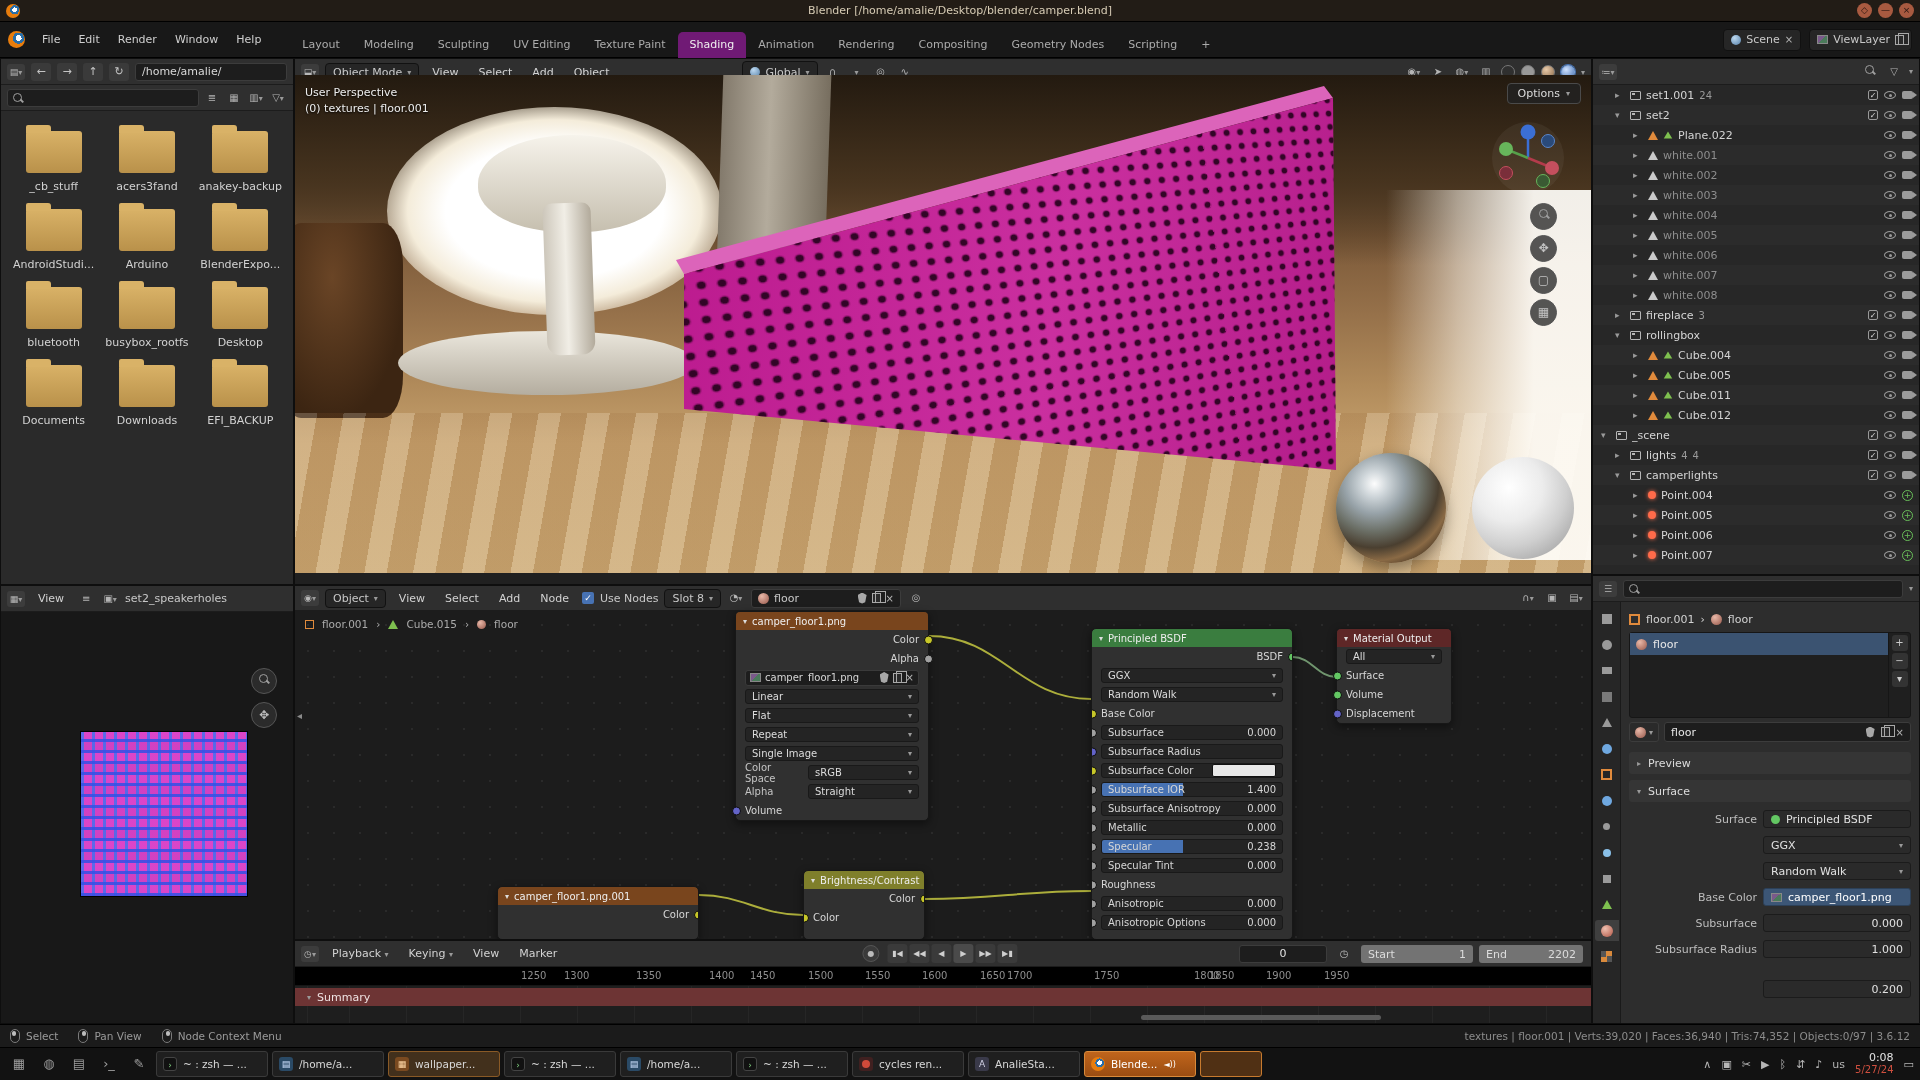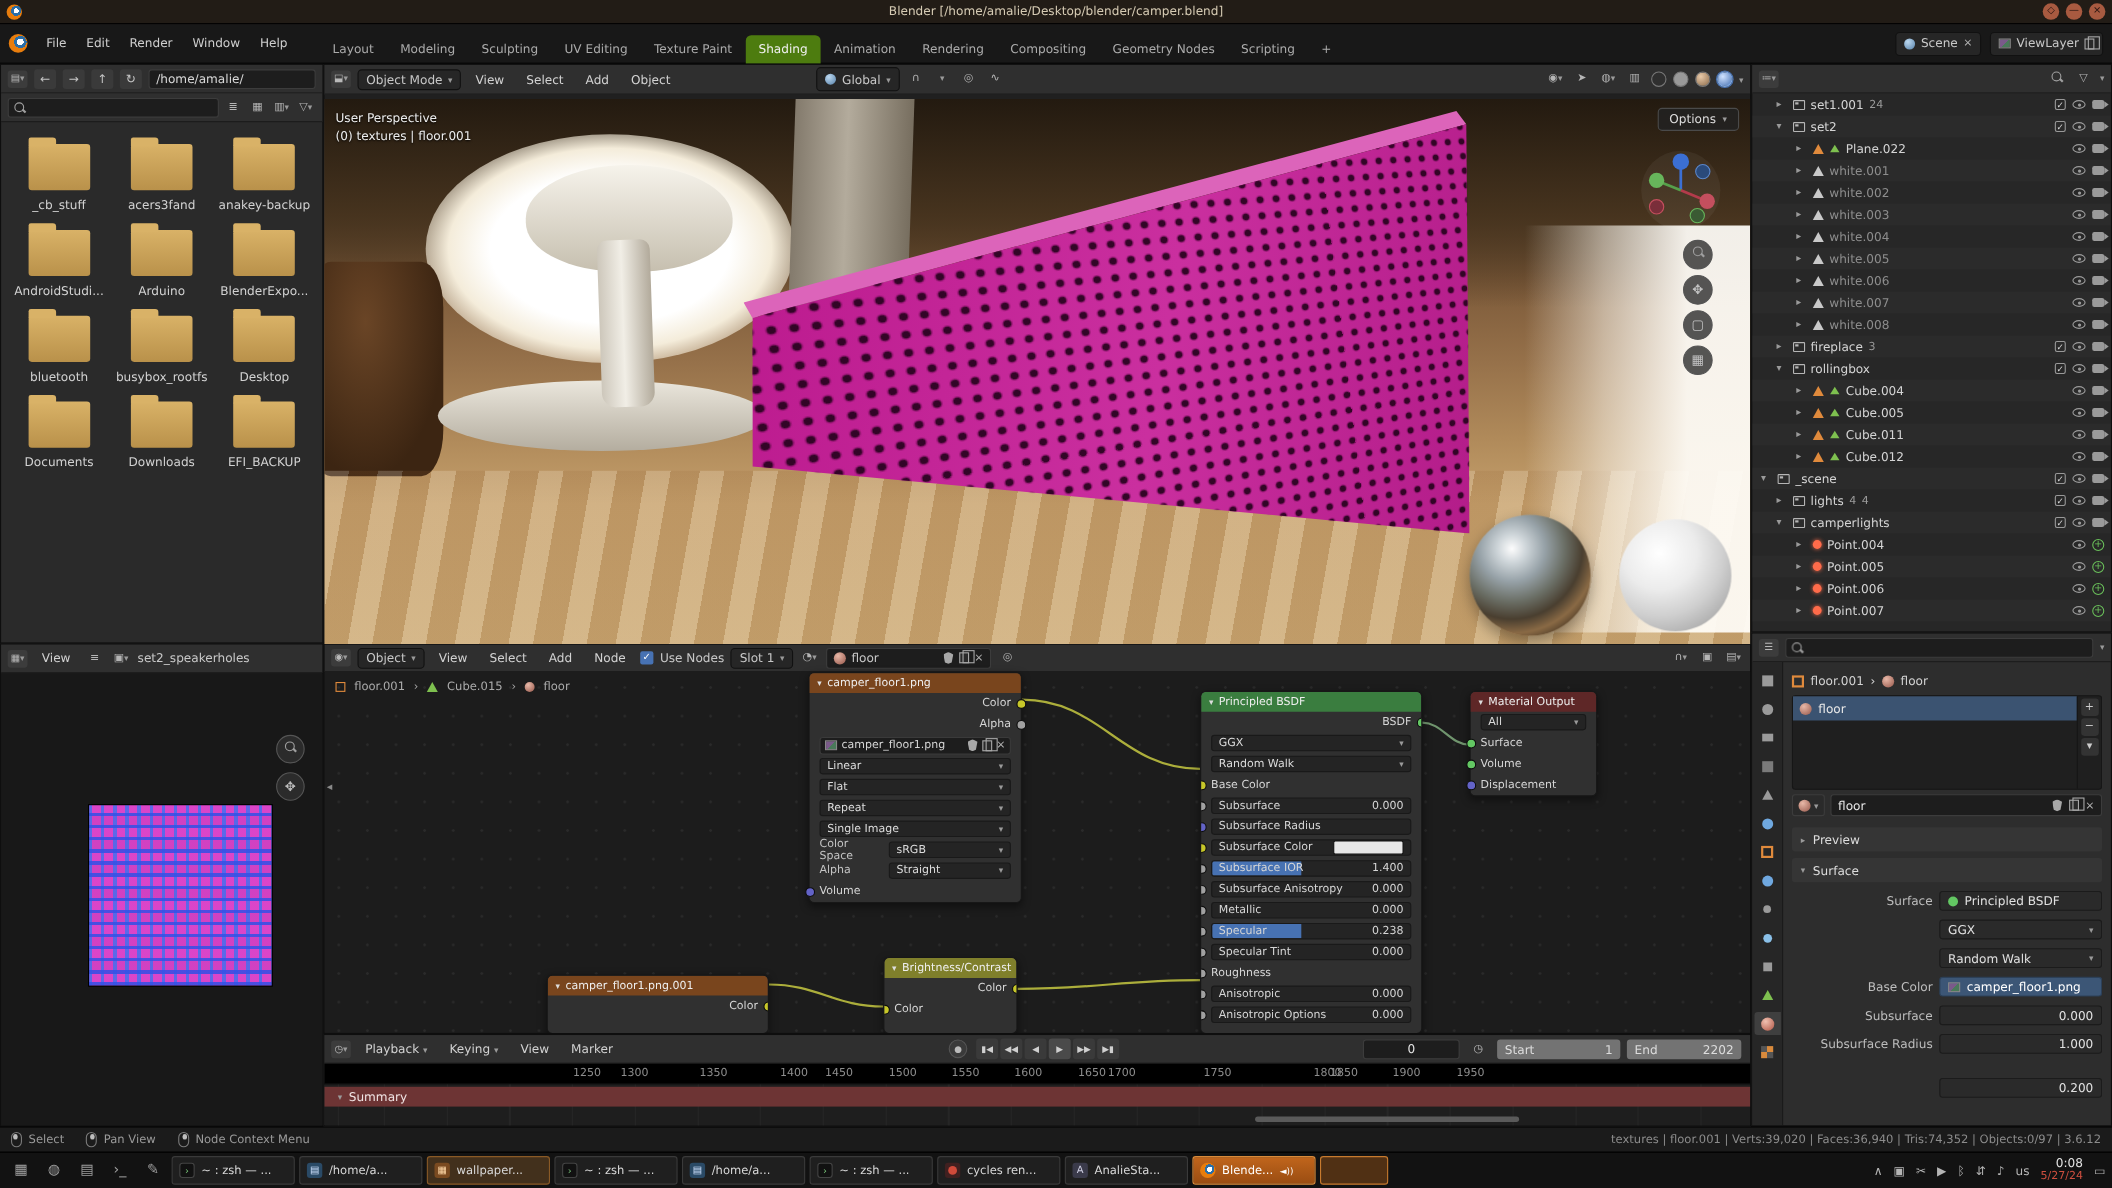--- a/index.html
+++ b/index.html
@@ -11,21 +11,21 @@
 .tb-title{color:#d6cbb4;font-size:11px}
 .tb-appico{position:absolute;left:6px;top:4px;width:14px;height:14px;border-radius:50%;background:radial-gradient(circle at 62% 42%,#fff 0 2.4px,#2a6ea8 2.4px 4.6px,#e87d0d 4.6px 100%)}
 .tb-btns{position:absolute;right:6px;top:3px;display:flex;gap:6px}
 .tb-btn{width:15px;height:15px;border-radius:50%;background:#a85a40;color:#2a1510;font-size:9px;line-height:15px;text-align:center}
 
 .menubar{position:absolute;left:0;top:22px;width:1920px;height:36px;background:#181818;display:flex;align-items:center;padding:0 8px;border-bottom:1px solid #000}
 .blogo{width:17px;height:17px;border-radius:50%;background:radial-gradient(circle at 62% 42%,#fff 0 3px,#2a6ea8 3px 5.6px,#e87d0d 5.6px 100%);margin-right:8px}
 .mb-menu{padding:4px 9px;border-radius:3px;color:#cfcfcf}
 .mb-tabs{display:flex;margin-left:20px;align-items:flex-end;height:36px}
 .mb-tab{padding:6px 12px 7px;border-radius:5px 5px 0 0;color:#ababab;font-size:11px}
-.mb-tab.active{background:#4d7c0f;color:#f0f0f0}
+.mb-tab.active{background:#701a75;color:#f0f0f0}
 .mb-right{margin-left:auto;display:flex;gap:8px;align-items:center}
 .pill{display:flex;align-items:center;gap:5px;background:#262626;border:1px solid #111;border-radius:4px;height:22px;padding:0 7px}
 
 .ws{position:absolute;left:0;top:58px;width:1920px;height:966px;background:#050505}
 .panel{position:absolute;background:#2a2a2a;border:1px solid #0e0e0e}
 .phead{position:absolute;left:0;top:0;right:0;height:26px;background:#2f2f2f;border-bottom:1px solid #1c1c1c;display:flex;align-items:center;gap:6px;padding:0 6px}
 .eico{width:18px;height:16px;background:#3c3c3c;border-radius:3px;color:#b9b9b9;font-size:9px;text-align:center;line-height:16px}
 .dar{font-size:8px;color:#9a9a9a}
 .hmenu{padding:3px 7px;border-radius:3px;color:#d2d2d2}
 .ibox{width:18px;height:16px;border-radius:3px;color:#b5b5b5;font-size:10px;text-align:center;line-height:16px}
@@ -56,21 +56,21 @@
  repeating-linear-gradient(90deg,rgba(70,110,240,.85) 0 3px,rgba(225,60,205,.5) 3px 11px),
  repeating-linear-gradient(0deg,#d44ec4 0 11px,#c246b6 11px 22px)}
 .fltbtn{position:absolute;width:26px;height:26px;border-radius:50%;background:rgba(46,46,46,.9);border:1px solid #555;color:#bdbdbd;text-align:center;line-height:24px;font-size:12px}
 
 .vp{left:294px;top:0;width:1298px;height:527px;background:#202020}
 .vp .phead{height:27px}
 .shadeball{width:14px;height:14px;border-radius:50%;border:1px solid #777}
 .sb-solid{background:#999}
 .sb-mat{background:radial-gradient(circle at 35% 30%,#e8c9a8,#8a6a4a)}
 .sb-rend{background:radial-gradient(circle at 35% 30%,#cfe2ff,#4772b3);border:1px solid #7fa8e0;box-shadow:0 0 0 1px #4772b3}
-.vp-scene{position:absolute;left:0;top:31px;width:1296px;height:498px;overflow:hidden;
+.vp-scene{position:absolute;left:0;top:16px;width:1296px;height:498px;overflow:hidden;
  background:linear-gradient(180deg,#2e2316 0%,#55402a 14%,#7a5838 32%,#96714a 48%,#b08a5a 62%,#c5a06c 74%,#c9a772 100%)}
 .sc{position:absolute}
 .sc-ceiling{left:0;top:0;right:0;height:190px;background:linear-gradient(180deg,#231a10 0%,#46331e 55%,rgba(70,51,30,0) 100%)}
 .sc-window{left:92px;top:32px;width:335px;height:208px;border-radius:50%;
  background:radial-gradient(ellipse at 50% 50%,#ffffff 0 46%,#f4ecda 62%,rgba(244,236,218,.3) 78%,rgba(0,0,0,0) 90%)}
 .sc-pillar{left:425px;top:-12px;width:108px;height:215px;background:linear-gradient(90deg,#837a6c,#b3ab9c 45%,#776e5f);transform:rotate(2deg)}
 .sc-barrel{left:-14px;top:148px;width:122px;height:195px;border-radius:20px/42px;background:radial-gradient(ellipse at 42% 28%,#6a4526,#3c2512 72%)}
 .sc-platform{left:103px;top:256px;width:298px;height:64px;border-radius:50%;background:linear-gradient(180deg,#eae6dc,#b4ad9f)}
 .sc-lampstem{left:250px;top:128px;width:48px;height:152px;border-radius:9px 9px 13px 13px;background:linear-gradient(90deg,#cdc7bb,#f1eee6 45%,#b2aa9b);transform:rotate(-2deg)}
 .sc-lampdome{left:183px;top:60px;width:188px;height:97px;border-radius:50% 50% 46% 46%;background:linear-gradient(180deg,#f6f3eb,#c6bfaf)}
@@ -455,21 +455,21 @@
             <span>Object</span>
             <span class="dar">▾</span>
           </span>
         <span class="hmenu">View</span>
         <span class="hmenu">Select</span>
         <span class="hmenu">Add</span>
         <span class="hmenu">Node</span>
         <span class="cbx">✓</span>
         <span>Use Nodes</span>
         <span class="pill" style="height:19px">
-            <span>Slot 1</span>
+            <span>Slot 8</span>
             <span class="dar">▾</span>
           </span>
         <span class="ibox">◔<span class="dar">▾</span></span>
         <span class="matfield" style="width:150px">
           <span class="matball"></span>
           <span style="flex:1">floor</span>
           <span class="ic-shield"></span>
           <span class="ic-copy"></span>
           <span class="xs">×</span>
         </span>

